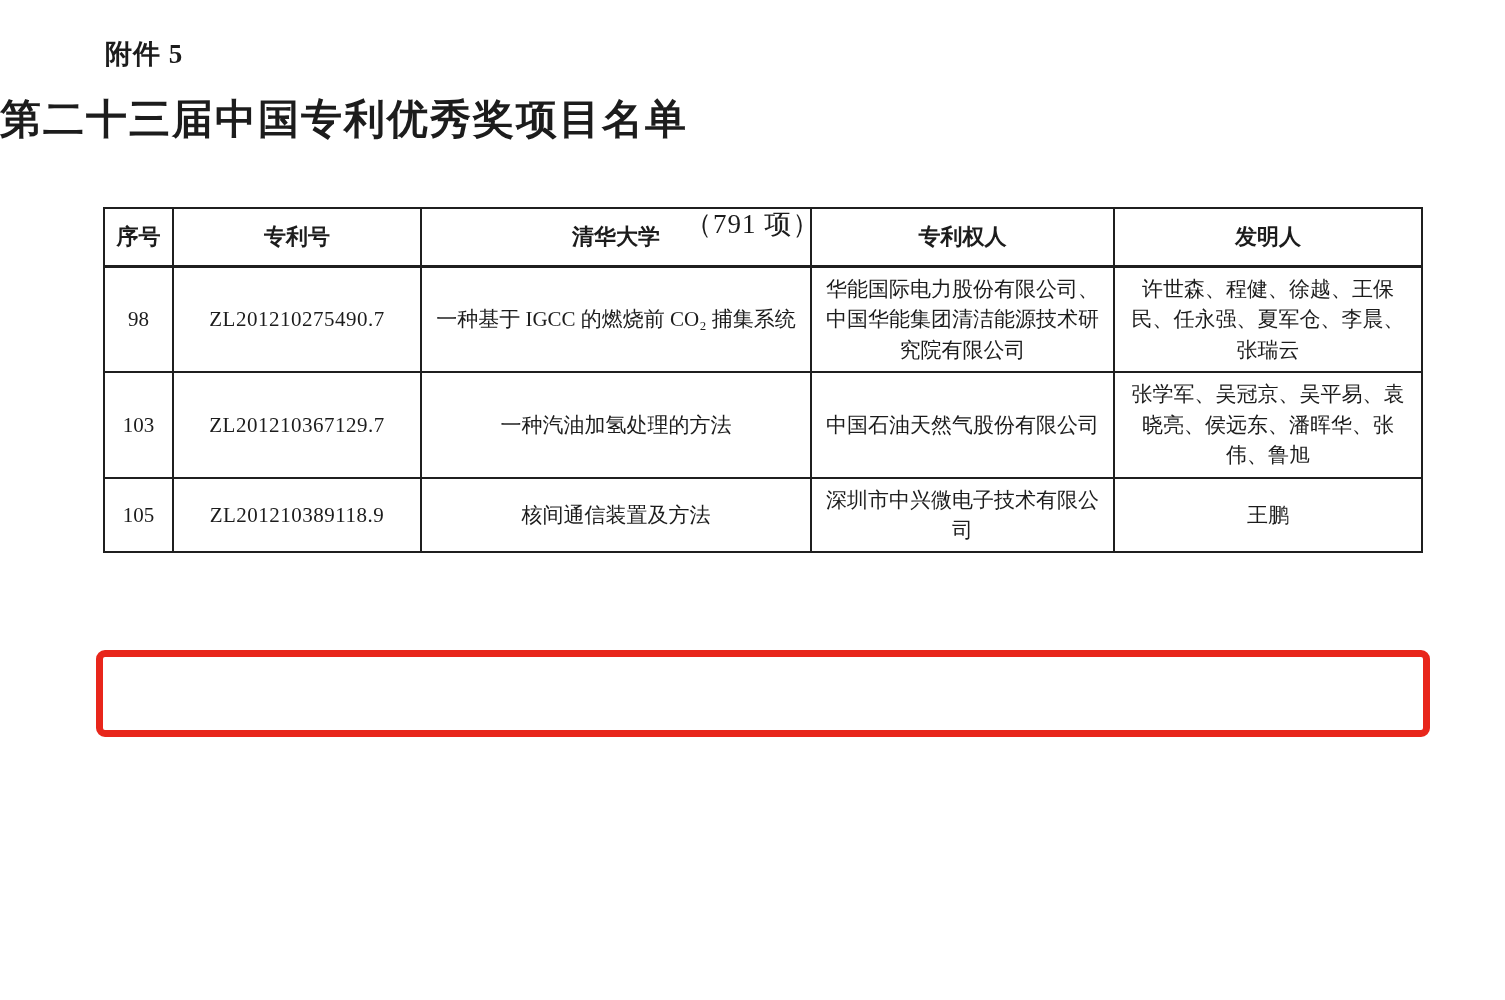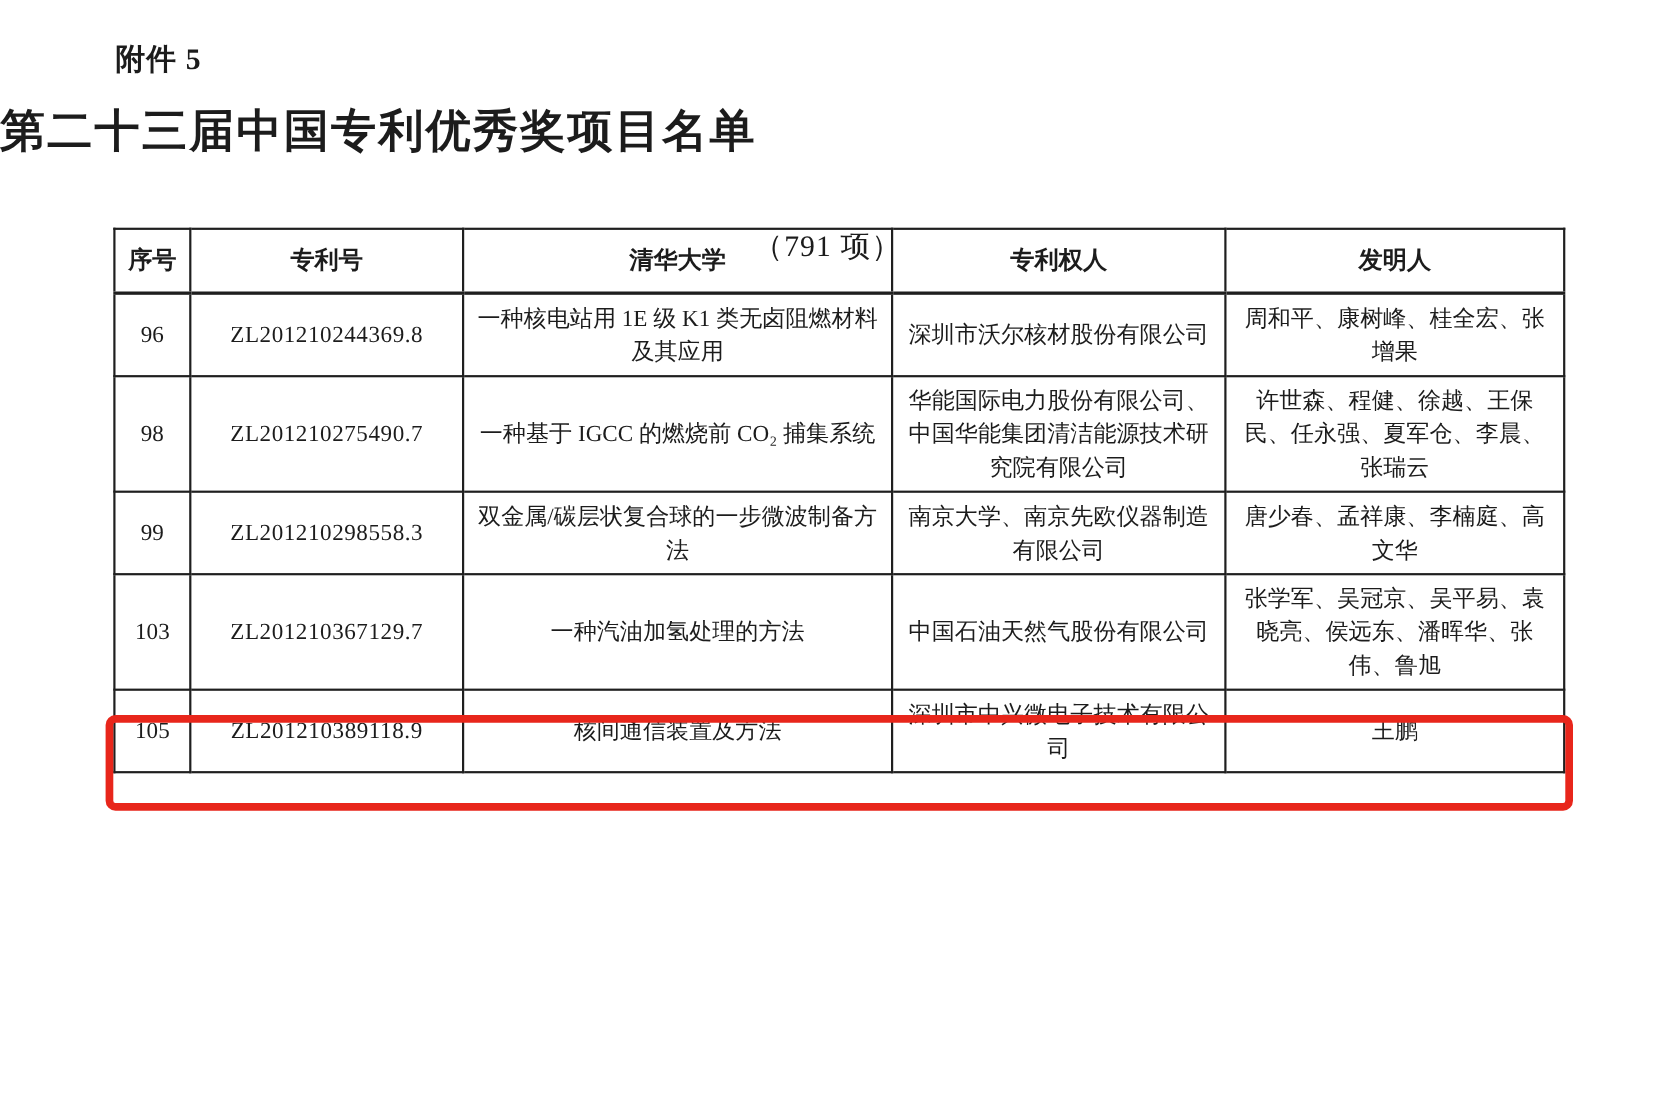--- a/index.html
+++ b/index.html
@@ -109,39 +109,25 @@
       <tr>
         <th>序号</th>
         <th>专利号</th>
         <th>清华大学</th>
         <th>专利权人</th>
         <th>发明人</th>
       </tr>
     </thead>
     <tbody>
       <tr>
-        <td>96</td>
-        <td class="mono-num">ZL201210244369.8</td>
-        <td>一种核电站用 1E 级 K1 类无卤阻燃材料及其应用</td>
-        <td>深圳市沃尔核材股份有限公司</td>
-        <td>周和平、康树峰、桂全宏、张增果</td>
-      </tr>
-      <tr>
         <td>98</td>
         <td class="mono-num">ZL201210275490.7</td>
         <td>一种基于 IGCC 的燃烧前 CO₂ 捕集系统</td>
         <td>华能国际电力股份有限公司、中国华能集团清洁能源技术研究院有限公司</td>
         <td>许世森、程健、徐越、王保民、任永强、夏军仓、李晨、张瑞云</td>
-      </tr>
-      <tr>
-        <td>99</td>
-        <td class="mono-num">ZL201210298558.3</td>
-        <td>双金属/碳层状复合球的一步微波制备方法</td>
-        <td>南京大学、南京先欧仪器制造有限公司</td>
-        <td>唐少春、孟祥康、李楠庭、高文华</td>
       </tr>
       <tr>
         <td>103</td>
         <td class="mono-num">ZL201210367129.7</td>
         <td>一种汽油加氢处理的方法</td>
         <td>中国石油天然气股份有限公司</td>
         <td>张学军、吴冠京、吴平易、袁晓亮、侯远东、潘晖华、张伟、鲁旭</td>
       </tr>
       <tr>
         <td>105</td>

